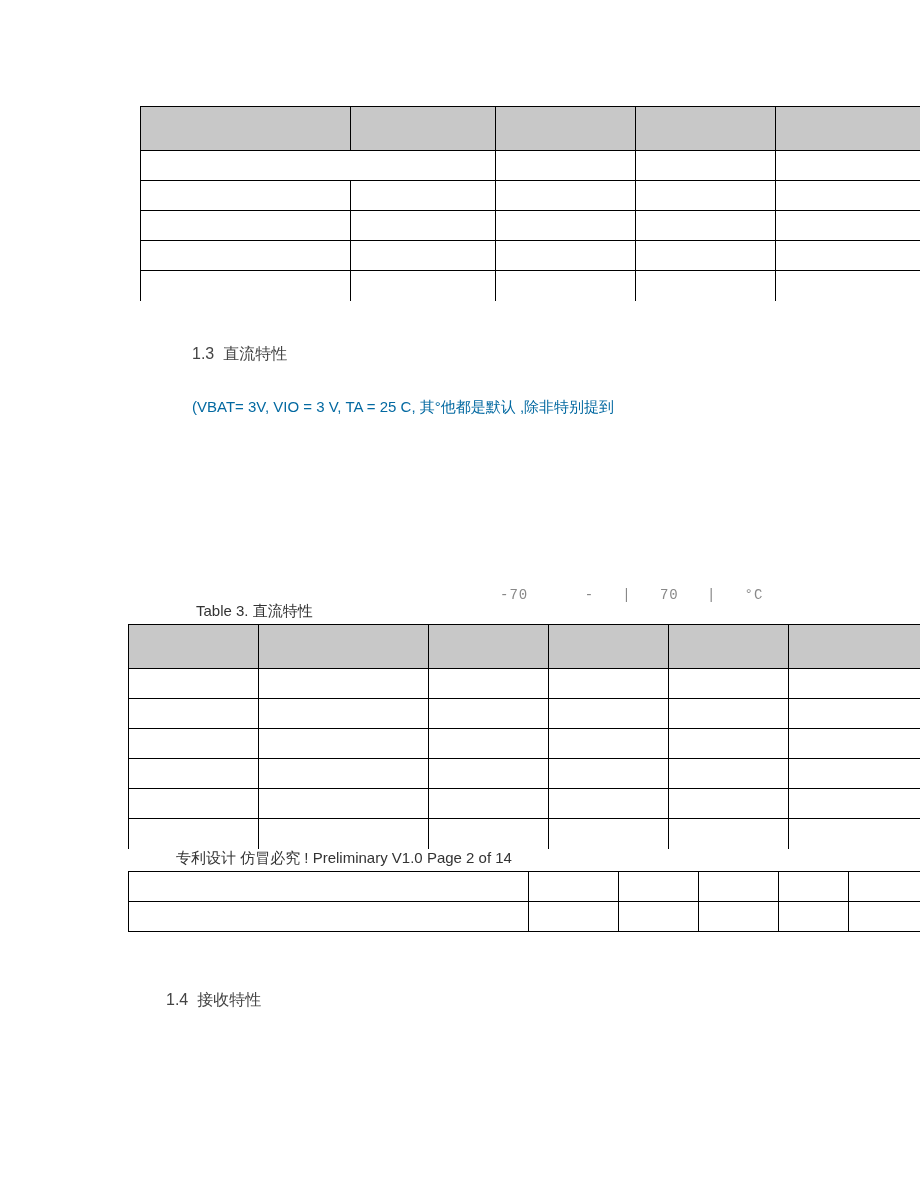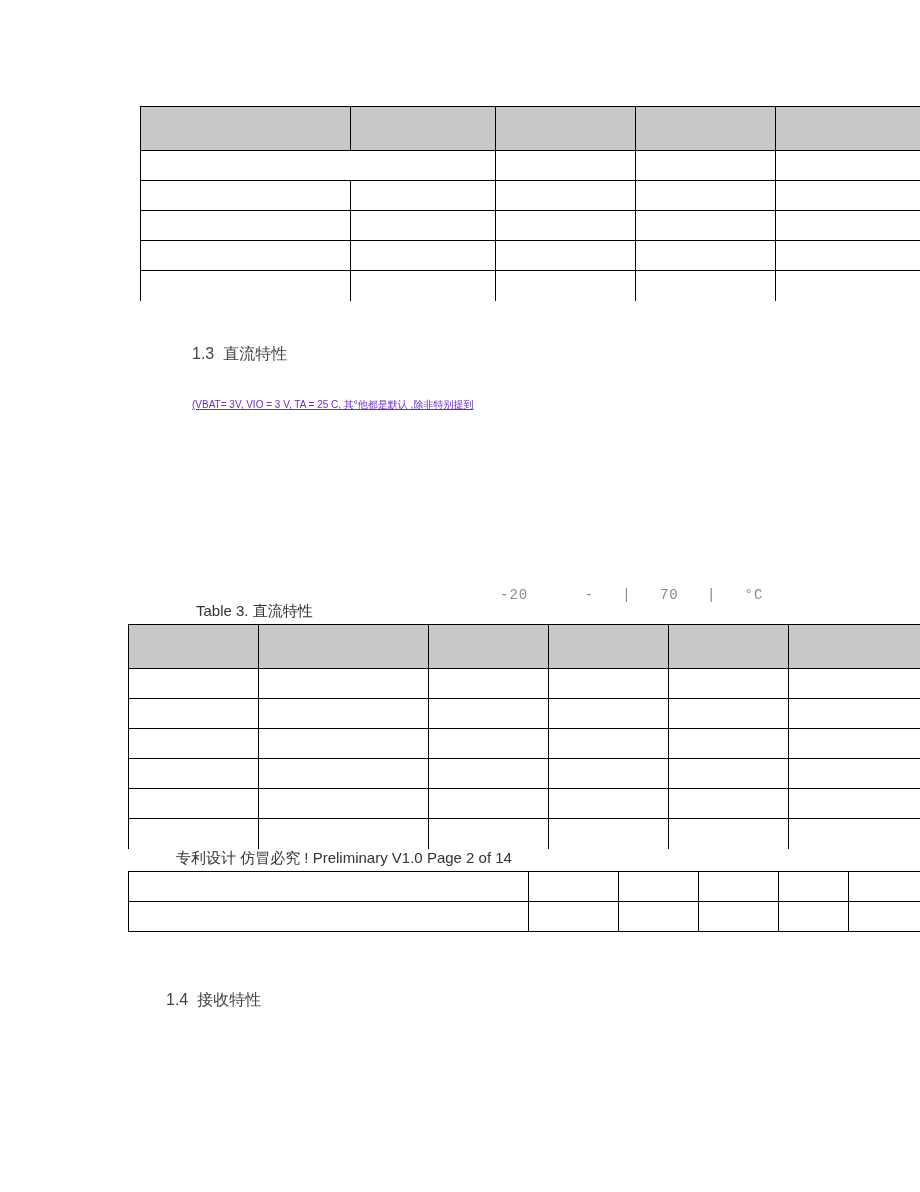--- a/index.html
+++ b/index.html
@@ -44,23 +44,22 @@
     position: absolute;
     left: 192px;
     top: 344px;
     font-size: 16px;
     color: #444;
   }
   .txt-cond {
     position: absolute;
     left: 192px;
     top: 398px;
-    font-size: 10px;
-    color: #6d28d9;
-    text-decoration: underline;
+    font-size: 15px;
+    color: #0369a1;
   }
 
   
   .faint-row {
     position: absolute;
     left: 500px;
     top: 587px;
     font-family: "Courier New", monospace;
     font-size: 14px;
     color: #888;
@@ -167,21 +166,21 @@
     </tr>
   </tbody>
     </table>
 
   <div class="txt-13">
     <span>1.3</span>&nbsp;
     <span>直流特性</span>
   </div>
   <div class="txt-cond">(VBAT= 3V, VIO = 3 V, TA = 25 C, 其°他都是默认 ,除非特别提到</div>
 
-  <div class="faint-row"><span>-20</span>      <span>-</span>   <span>|</span>   <span>70</span>   <span>|</span>   <span>°C</span></div>
+  <div class="faint-row"><span>-70</span>      <span>-</span>   <span>|</span>   <span>70</span>   <span>|</span>   <span>°C</span></div>
 
   <div class="txt-tbl3">Table 3. 直流特性</div>
 
   <table class="tbl2">
     <colgroup>
       <col style="width:130px">
         <col style="width:170px">
         <col style="width:120px">
         <col style="width:120px">
         <col style="width:120px">

